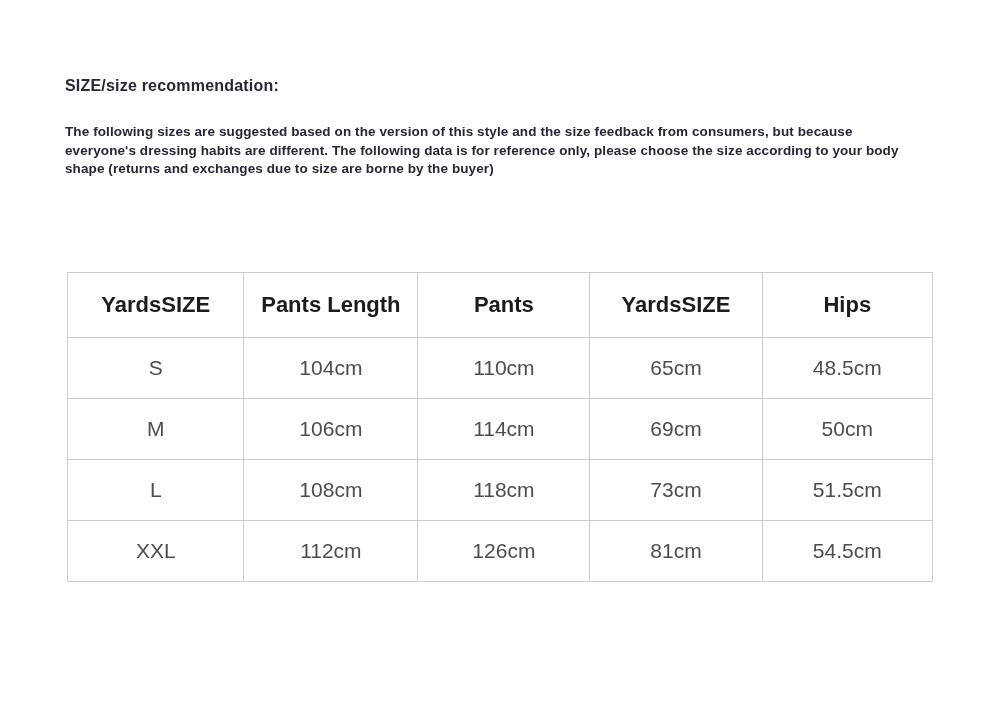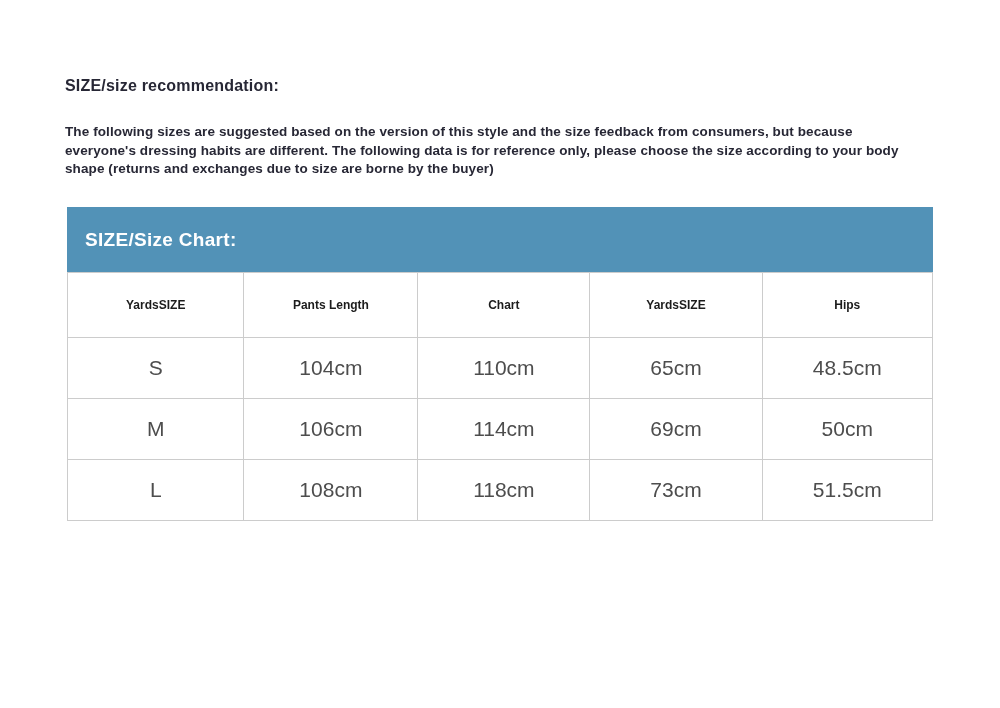--- a/index.html
+++ b/index.html
@@ -65,21 +65,21 @@
   }
   table.size-table th,
   table.size-table td {
     border: 1px solid #cccccc;
     text-align: center;
     vertical-align: middle;
     padding: 0;
   }
   table.size-table th {
     height: 64px;
-    font-size: 12px;
+    font-size: 22px;
     font-weight: bold;
     color: #1c1c1c;
     background: #ffffff;
   }
   table.size-table td {
     height: 60px;
     font-size: 21px;
     font-weight: normal;
     color: #4d4d4d;
     background: #ffffff;
@@ -88,37 +88,34 @@
 </head>
 <body>
 
 <div class="page">
 
   <div class="intro">
     <h1 class="intro-title">SIZE/size recommendation:</h1>
     <p class="intro-text">The following sizes are suggested based on the version of this style and the size feedback from consumers, but because everyone's dressing habits are different. The following data is for reference only, please choose the size according to your body shape (returns and exchanges due to size are borne by the buyer)</p>
   </div>
 
-  <div class="chart-banner">
-    <span class="chart-banner-label">SIZE/Size Chart:</span>
-  </div>
 
   <table class="size-table">
     <colgroup>
       <col style="width:20.4%">
       <col style="width:20.1%">
       <col style="width:19.9%">
       <col style="width:19.9%">
       <col style="width:19.7%">
     </colgroup>
     <thead>
       <tr>
         <th>YardsSIZE</th>
         <th>Pants Length</th>
-        <th>Chart</th>
+        <th>Pants</th>
         <th>YardsSIZE</th>
         <th>Hips</th>
       </tr>
     </thead>
     <tbody>
       <tr>
         <td>S</td>
         <td>104cm</td>
         <td>110cm</td>
         <td>65cm</td>
@@ -131,16 +128,23 @@
         <td>69cm</td>
         <td>50cm</td>
       </tr>
       <tr>
         <td>L</td>
         <td>108cm</td>
         <td>118cm</td>
         <td>73cm</td>
         <td>51.5cm</td>
       </tr>
+      <tr>
+        <td>XXL</td>
+        <td>112cm</td>
+        <td>126cm</td>
+        <td>81cm</td>
+        <td>54.5cm</td>
+      </tr>
     </tbody>
   </table>
 
 </div>
 
 </body></html>

